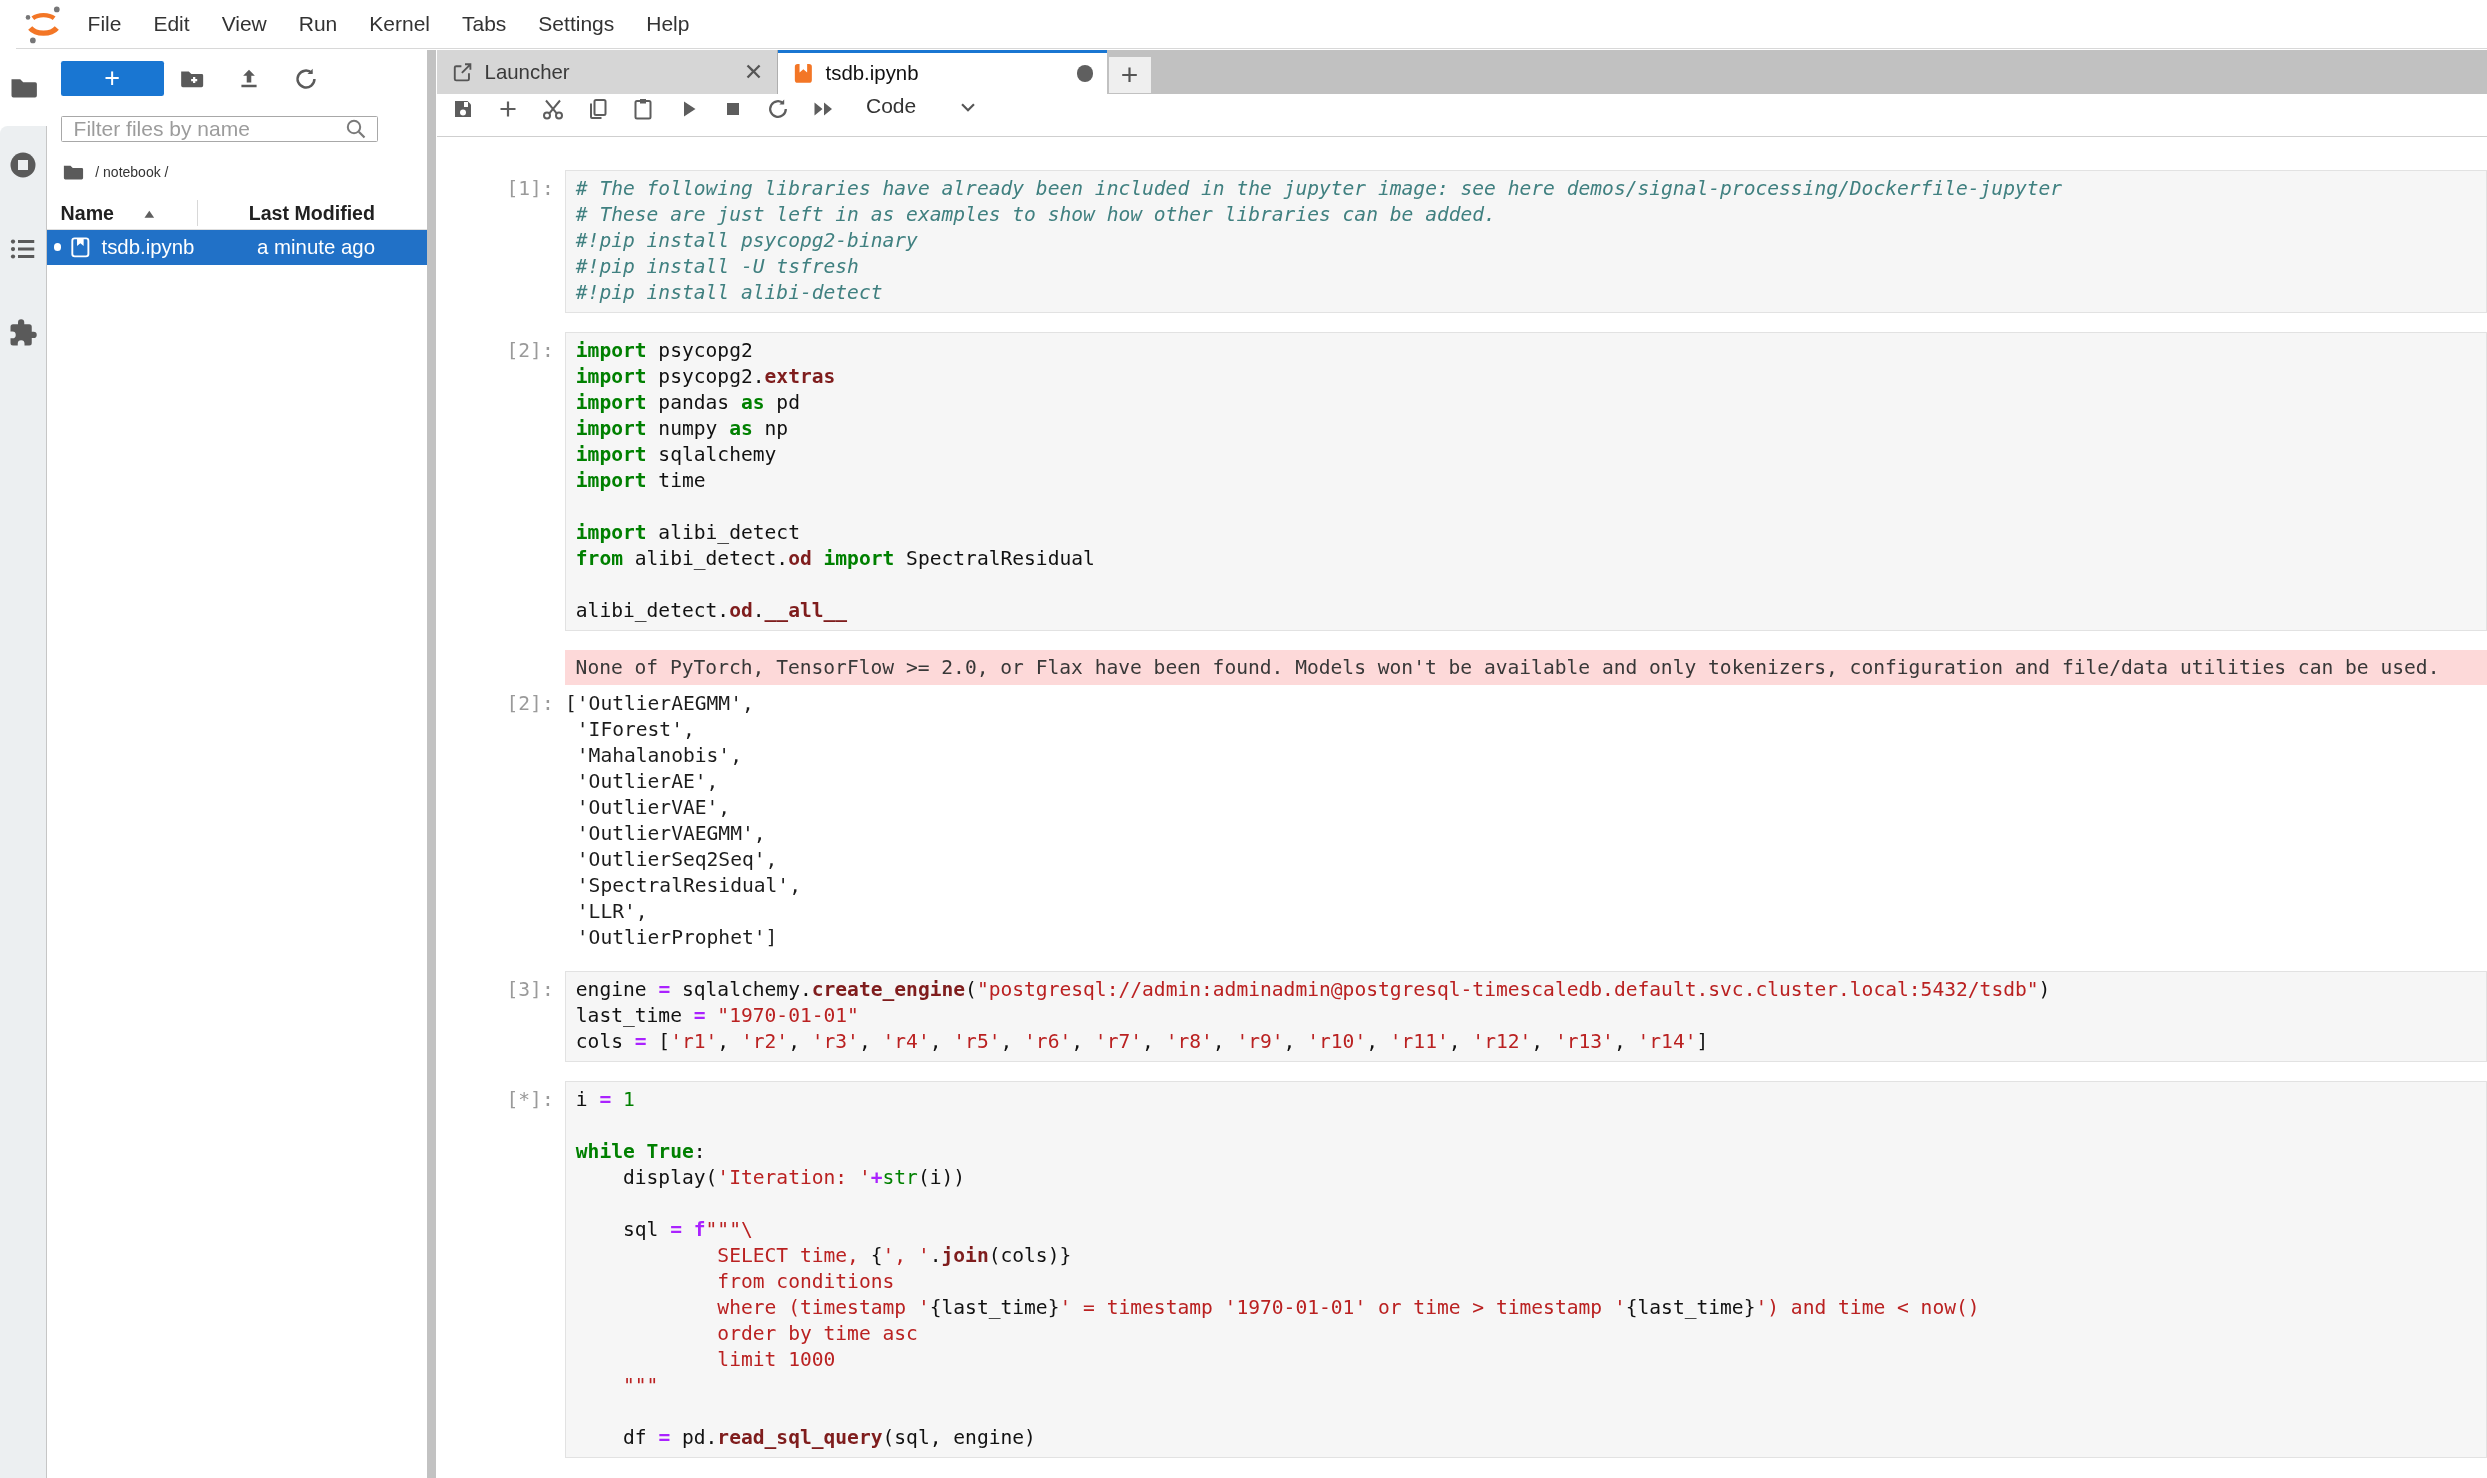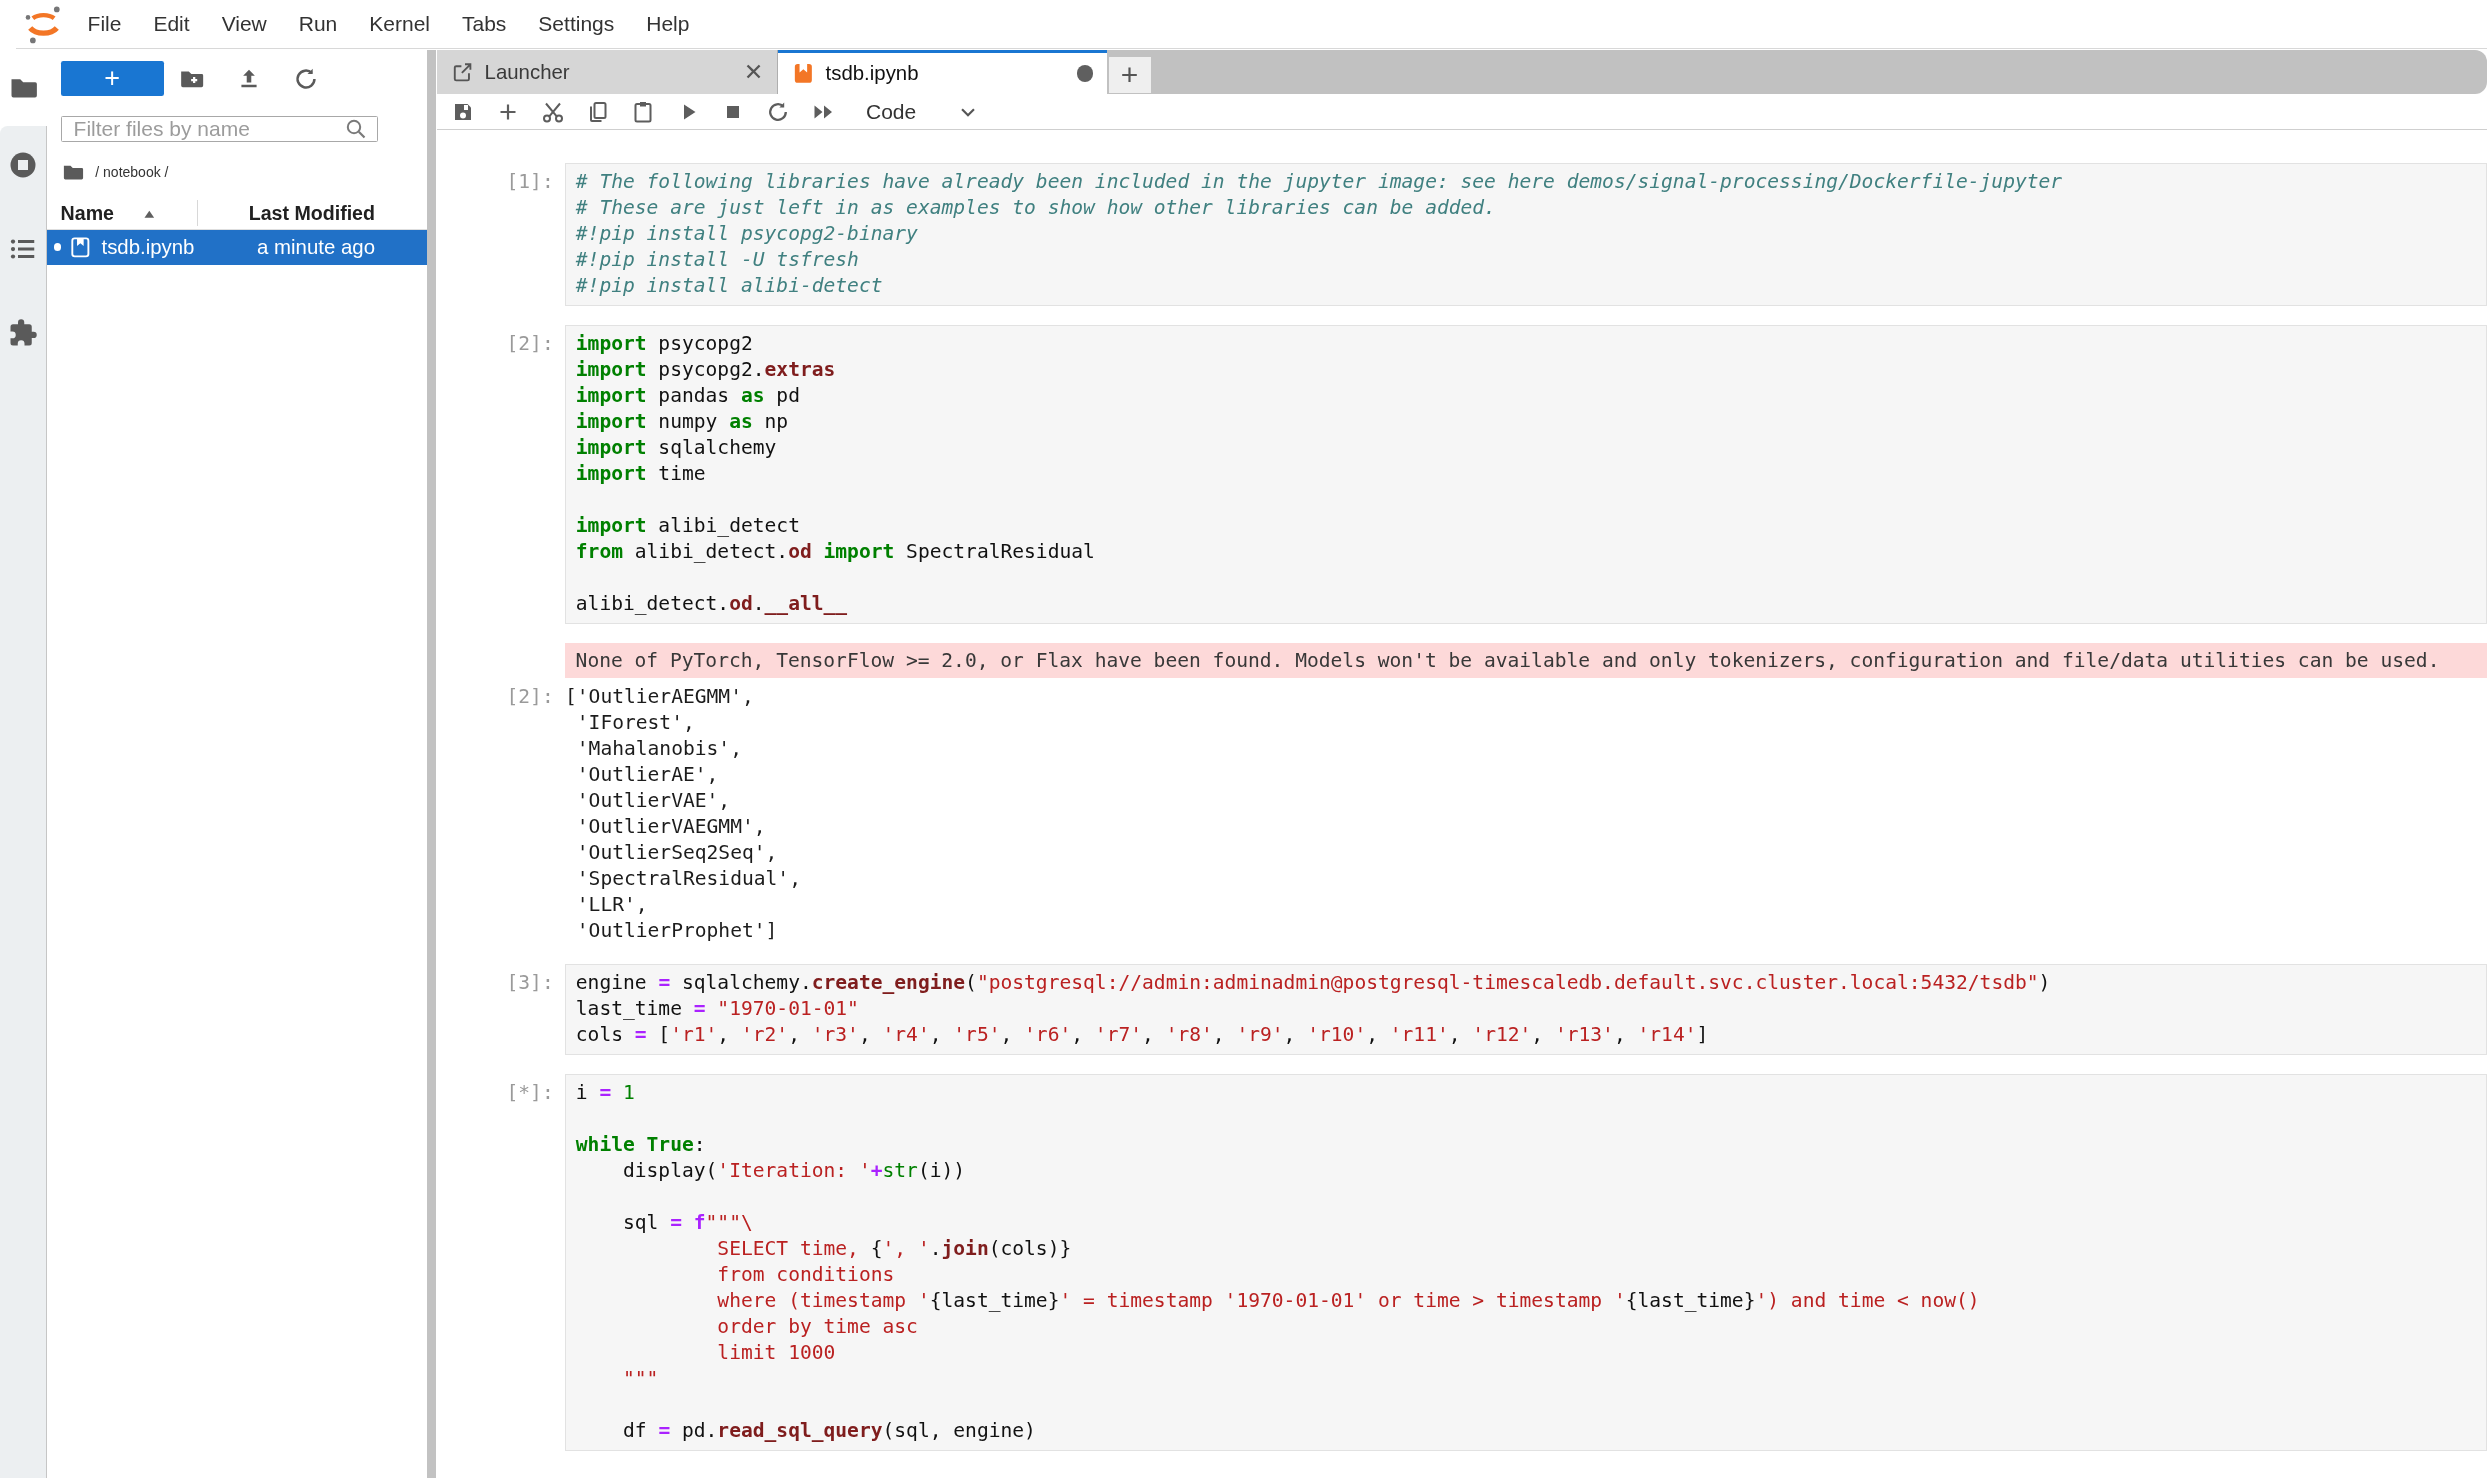--- a/index.html
+++ b/index.html
@@ -49,34 +49,34 @@
   .fb-row .dirty { width:7.6px; height:7.6px; border-radius:50%; background:#fff; margin:0 7.6px 0 6.8px; }
   .fb-row .nbico { width:22.7px; height:22.7px; }
   .fb-row .fname { margin-left:9.8px; }
   .fb-row .ftime { margin-left:auto; margin-right:53px; }
 
   
   .splitter { position:absolute; top:50px; left:427px; width:9px; bottom:0; background:#c2c2c2; cursor:ew-resize; }
 
   
   .main { position:absolute; top:50px; left:437px; right:0; bottom:0; display:flex; flex-direction:column; }
-  .tabbar { height:44px; background:#c1c1c1; display:flex; align-items:stretch;border-radius:12px; }
+  .tabbar { height:44px; background:#c1c1c1; display:flex; align-items:stretch; }
   .tab { display:flex; align-items:center; padding:0 13.6px; font-size:20.4px; }
   .tab.inactive { width:341px; background:#d6d6d6; color:#3a3a3a; border-right:0.8px solid #aeaeae; }
   .tab.active { width:329px; background:#fff; color:#111; border-top:3.8px solid var(--accent); }
   .tab .t-icon { width:22.7px; height:22.7px; flex:none; }
   .tab .t-icon.gray { color:#555; }
   .tab .label { margin-left:11.3px; white-space:nowrap; }
   .tab .closer { margin-left:auto; font-size:23.4px; color:#555; }
   .tab .dot { margin-left:auto; width:16.6px; height:16.6px; border-radius:50%; background:#5f5f5f; }
   .newtab { width:42px; height:36px; align-self:flex-end; margin:0 0 1.5px 1.5px; background:#efefef;
             border:none; color:#555; font-size:30px; line-height:1; display:flex; align-items:center; justify-content:center; }
 
-  .nbtoolbar { height:36px; background:#fff; border-bottom:0.8px solid #cfcfcf;
-               display:flex; align-items:center; padding-left:3px; }
+  .nbtoolbar { height:43px; background:#fff; border-bottom:0.8px solid #cfcfcf;
+               display:flex; align-items:flex-start; padding-left:3px; }
   .tbtn { width:45px; height:30px; background:none; border:none; color:#5d5d5d;
           display:flex; align-items:center; justify-content:center; }
   .tbtn svg { width:24px; height:24px; }
   .mode { margin-left:21px; font-size:21px; color:#333; }
   .mode-chev { margin-left:39px; width:26px; height:26px; color:#555; }
 
   
   .nbarea { flex:1; overflow:hidden; padding-top:33px; background:#fff; }
   .mono, .prompt, .line, .stderr { font-family:"DejaVu Sans Mono", monospace; font-size:19.6px; line-height:26px; }
   .cell { display:flex; margin-bottom:19.6px; }

